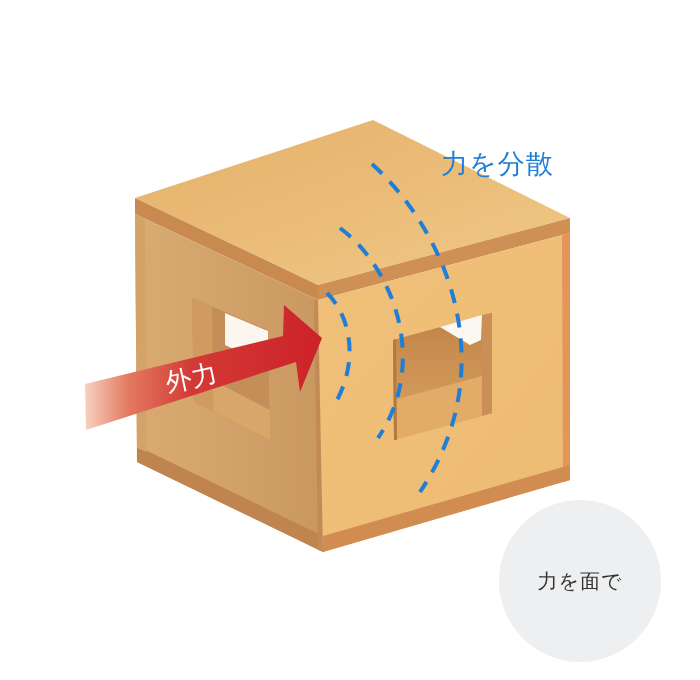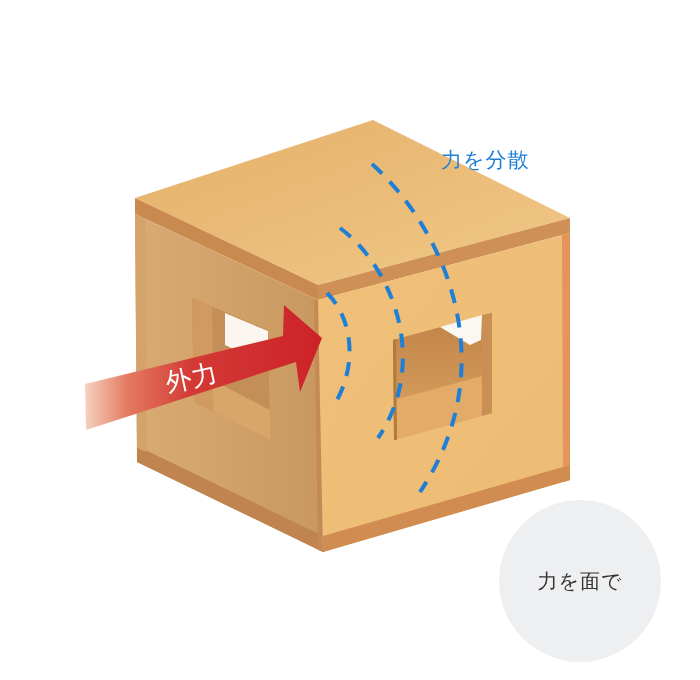--- a/index.html
+++ b/index.html
@@ -1,19 +1,19 @@
 <!DOCTYPE html>
 <html><head>
   <meta charset="utf-8">
   <style>
     html, body { margin: 0; padding: 0; background: #ffffff; }
     body { width: 700px; height: 680px; position: relative; overflow: hidden;
            font-family: "DejaVu Sans", "Liberation Sans", sans-serif; }
     #stage { position: absolute; left: 0; top: 0; width: 700px; height: 680px; }
-    .label-blue { position: absolute; left: 441px; top: 146px; font-size: 21px;
+    .label-blue { position: absolute; left: 441px; top: 146px; font-size: 27px;
                   letter-spacing: 1px; color: #1f7ed6; white-space: nowrap; }
     .label-arrow { position: absolute; left: 166px; top: 366px; font-size: 26px;
                    color: #ffffff; transform: rotate(-12deg); transform-origin: left center;
                    white-space: nowrap; }
     .callout { position: absolute; left: 499px; top: 500px; width: 162px; height: 162px;
                border-radius: 50%; background: #eeeff1; display: flex; flex-direction: column;
                align-items: center; justify-content: center; color: #333333; font-size: 20px;
                line-height: 33px; letter-spacing: 1px; text-align: right; }
   </style>
 </head>

